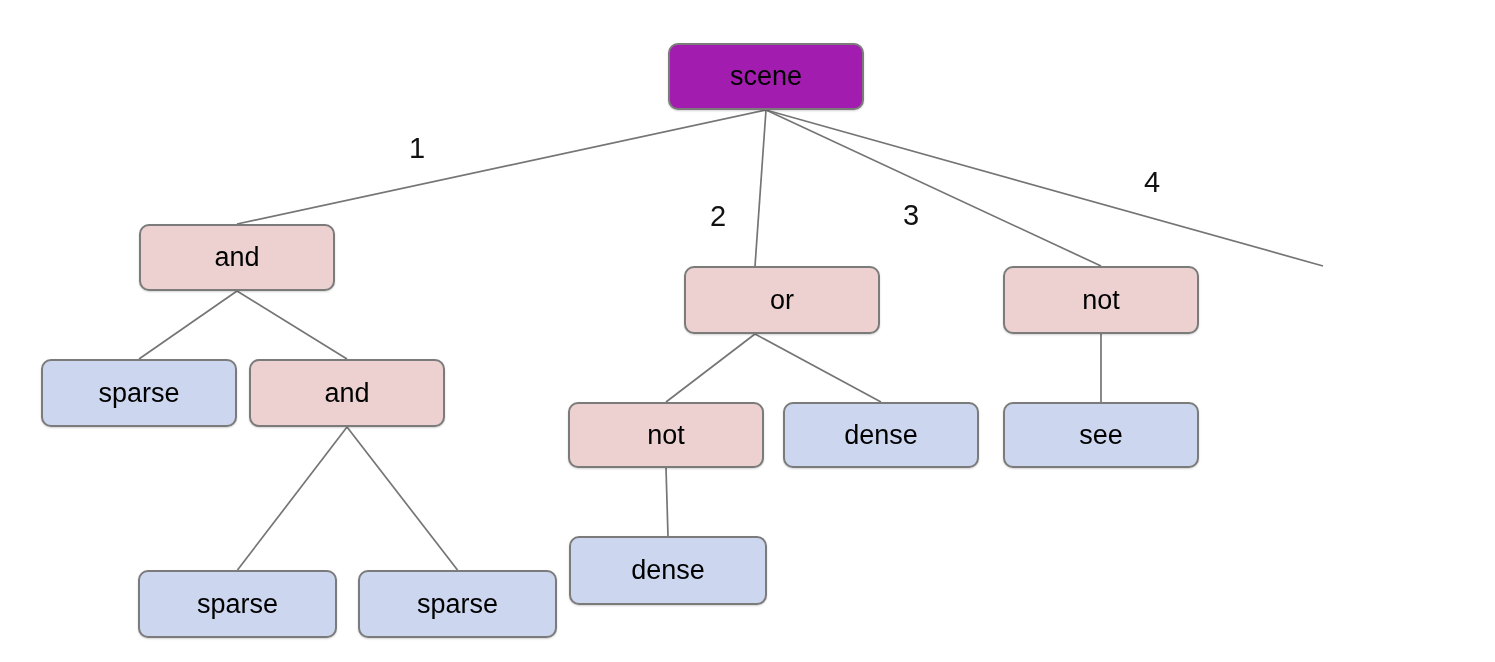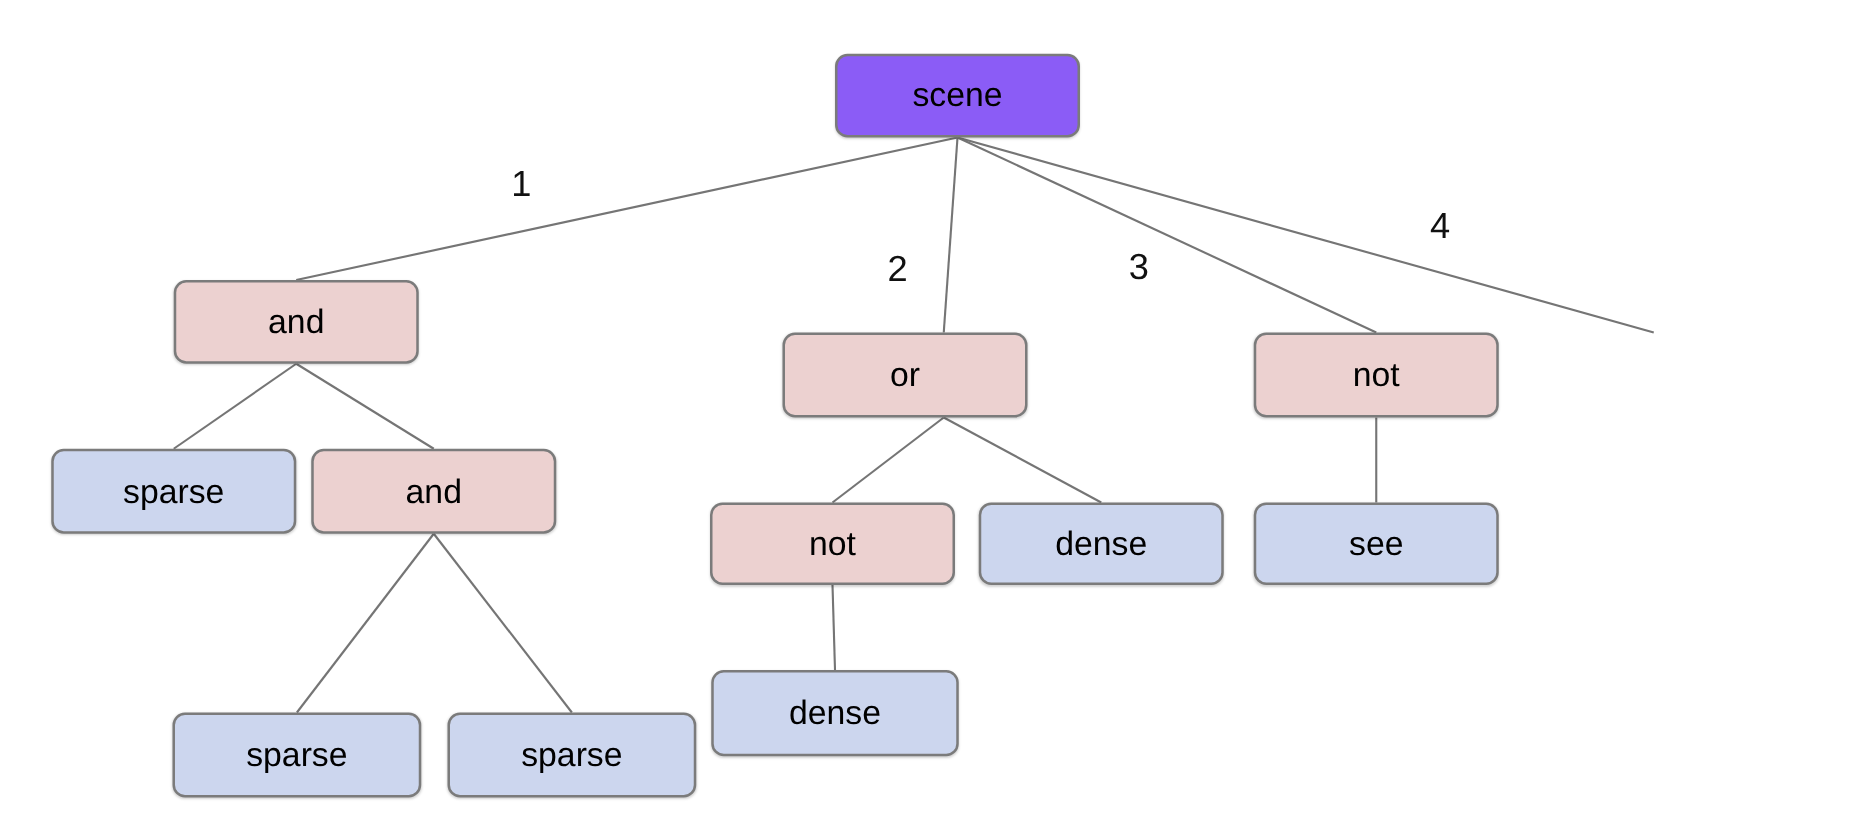--- a/index.html
+++ b/index.html
@@ -60,27 +60,27 @@
       <line x1="237" y1="291" x2="139" y2="359" stroke="#757575" stroke-width="1.7"></line>
       <line x1="237" y1="291" x2="347" y2="359" stroke="#757575" stroke-width="1.7"></line>
       <line x1="347" y1="427" x2="237.5" y2="570" stroke="#757575" stroke-width="1.7"></line>
       <line x1="347" y1="427" x2="457.5" y2="570" stroke="#757575" stroke-width="1.7"></line>
       <line x1="755" y1="334" x2="666" y2="402" stroke="#757575" stroke-width="1.7"></line>
       <line x1="755" y1="334" x2="881" y2="402" stroke="#757575" stroke-width="1.7"></line>
       <line x1="666" y1="468" x2="668" y2="536" stroke="#757575" stroke-width="1.7"></line>
       <line x1="1101" y1="334" x2="1101" y2="402" stroke="#757575" stroke-width="1.7"></line>
     </svg>
 
-  <div class="node" style="left: 668px; top: 43px; width: 196px; height: 67px; background: #8b5cf6; border-color: rgb(123, 123, 123);">
+  <div class="node" style="left: 668px; top: 43px; width: 196px; height: 67px; background: #a21caf; border-color: rgb(123, 123, 123);">
       <span class="node-label">scene</span>
     </div>
   <div class="node" style="left: 139px; top: 224px; width: 196px; height: 67px; background: rgb(236, 209, 208); border-color: rgb(123, 123, 123);">
       <span class="node-label">and</span>
     </div>
-  <div class="node" style="left: 626px; top: 266px; width: 196px; height: 68px; background: rgb(236, 209, 208); border-color: rgb(123, 123, 123);">
+  <div class="node" style="left: 684px; top: 266px; width: 196px; height: 68px; background: rgb(236, 209, 208); border-color: rgb(123, 123, 123);">
       <span class="node-label">or</span>
     </div>
   <div class="node" style="left: 1003px; top: 266px; width: 196px; height: 68px; background: rgb(236, 209, 208); border-color: rgb(123, 123, 123);">
       <span class="node-label">not</span>
     </div>
   <div class="node" style="left: 41px; top: 359px; width: 196px; height: 68px; background: rgb(204, 214, 238); border-color: rgb(123, 123, 123);">
       <span class="node-label">sparse</span>
     </div>
   <div class="node" style="left: 249px; top: 359px; width: 196px; height: 68px; background: rgb(236, 209, 208); border-color: rgb(123, 123, 123);">
       <span class="node-label">and</span>

